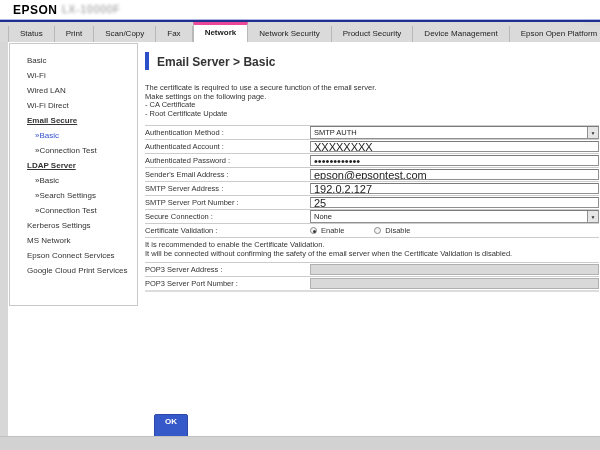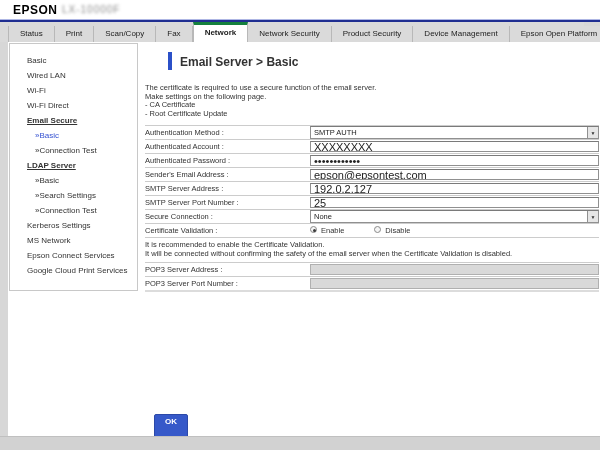--- a/index.html
+++ b/index.html
@@ -16,34 +16,34 @@
   .navyline{position:absolute;top:20px;left:0;width:600px;height:2px;background:#1f2e91;}
   
   .tabbar{position:absolute;top:22px;left:0;width:584px;height:20px;background:#dadada;}
   .tabs{display:flex;align-items:flex-end;height:100%;padding-left:8px;}
   .tab{
     font-size:8px;color:#222;padding:0 11px;height:16px;line-height:16px;
     border-right:1px solid #b8b8b8;cursor:pointer;white-space:nowrap;background:#dadada;
   }
   .tab:first-child{border-left:1px solid #b8b8b8;}
   .tab.active{
-    background:#fff;font-weight:bold;border-top:3px solid #15803d;
+    background:#fff;font-weight:bold;border-top:3px solid #ec4899;
     height:17px;line-height:15px;border-left:1px solid #b8b8b8;
   }
   
   .content{position:absolute;top:42px;left:8px;width:592px;height:395px;background:#fff;}
   
-  .sidebar{position:absolute;left:1px;top:1px;width:127px;background:#fff;border:1px solid #c8c8c8;padding:9px 0 12px 0;}
+  .sidebar{position:absolute;left:1px;top:1px;width:127px;background:#fff;border:1px solid #c8c8c8;padding:9px 0 27px 0;}
   .side-item{font-size:8px;color:#333;line-height:15px;padding-left:17px;cursor:pointer;white-space:nowrap;}
   .side-item.group{font-weight:bold;text-decoration:underline;}
   .side-item.sub{padding-left:25px;}
   .side-item.active{color:#3451d1;}
   
   .main{position:absolute;left:137px;top:0;width:454px;}
-  .page-title{display:flex;margin-top:10px;margin-left:23px;}
+  .page-title{display:flex;margin-top:10px;}
   .title-bar{width:4px;height:18px;background:#2b50c8;margin-right:8px;}
   .title-text{font-size:12px;font-weight:bold;color:#333;padding-top:3px;}
   .desc{margin-top:14px;font-size:7.5px;color:#333;line-height:8.5px;}
   
   .form-rows{margin-top:7px;border-bottom:1px solid #ccc;}
   .frow{display:flex;align-items:center;border-top:1px solid #ccc;height:13px;padding:0;}
   .flabel{width:165px;font-size:7.5px;color:#333;flex-shrink:0;}
   .fvalue{flex:1;position:relative;}
   input.txt{
     display:block;width:100%;height:11px;box-sizing:border-box;
@@ -52,21 +52,21 @@
   }
   input.txt:disabled{background:#d9d9d9;border-color:#b0b0b0;}
   .selwrap{position:relative;height:11px;border:1px solid #909090;border-top-color:#7a7a7a;background:#fff;cursor:pointer;}
   .seltext{font-size:7.5px;line-height:11px;padding-left:3px;color:#222;}
   .selbtn{
     position:absolute;right:0;top:0;bottom:0;width:10px;background:#e6e6e6;
     border-left:1px solid #909090;display:flex;align-items:center;justify-content:center;
     font-size:5px;color:#333;
   }
   .radio-group{display:flex;align-items:center;font-size:7.5px;color:#333;}
-  .radio-opt{display:flex;margin-right:30px;cursor:pointer;}
+  .radio-opt{display:flex;align-items:center;margin-right:30px;cursor:pointer;}
   .radio{
     width:7px;height:7px;border-radius:50%;border:1px solid #8a8a8a;background:#f5f5f5;
     display:inline-block;margin-right:4px;position:relative;box-sizing:border-box;
   }
   .radio.checked::after{
     content:'';position:absolute;left:1.5px;top:1.5px;width:3px;height:3px;border-radius:50%;background:#3a3a3a;
   }
   .note{font-size:7.5px;color:#333;line-height:8.5px;margin-top:3px;}
   .pop3-rows{margin-top:4px;border-bottom:2px solid #dcdcdc;}
   
@@ -99,22 +99,22 @@
     <div class="tab">Product Security</div>
     <div class="tab">Device Management</div>
     <div class="tab">Epson Open Platform</div>
   </div>
 </div>
 
 <div class="content">
 
   <div class="sidebar">
     <div class="side-item">Basic</div>
+    <div class="side-item">Wi-Fi</div>
     <div class="side-item">Wired LAN</div>
-    <div class="side-item">Wi-Fi</div>
     <div class="side-item">Wi-Fi Direct</div>
     <div class="side-item group">Email Secure</div>
     <div class="side-item sub active">»Basic</div>
     <div class="side-item sub">»Connection Test</div>
     <div class="side-item group">LDAP Server</div>
     <div class="side-item sub">»Basic</div>
     <div class="side-item sub">»Search Settings</div>
     <div class="side-item sub">»Connection Test</div>
     <div class="side-item">Kerberos Settings</div>
     <div class="side-item">MS Network</div>

